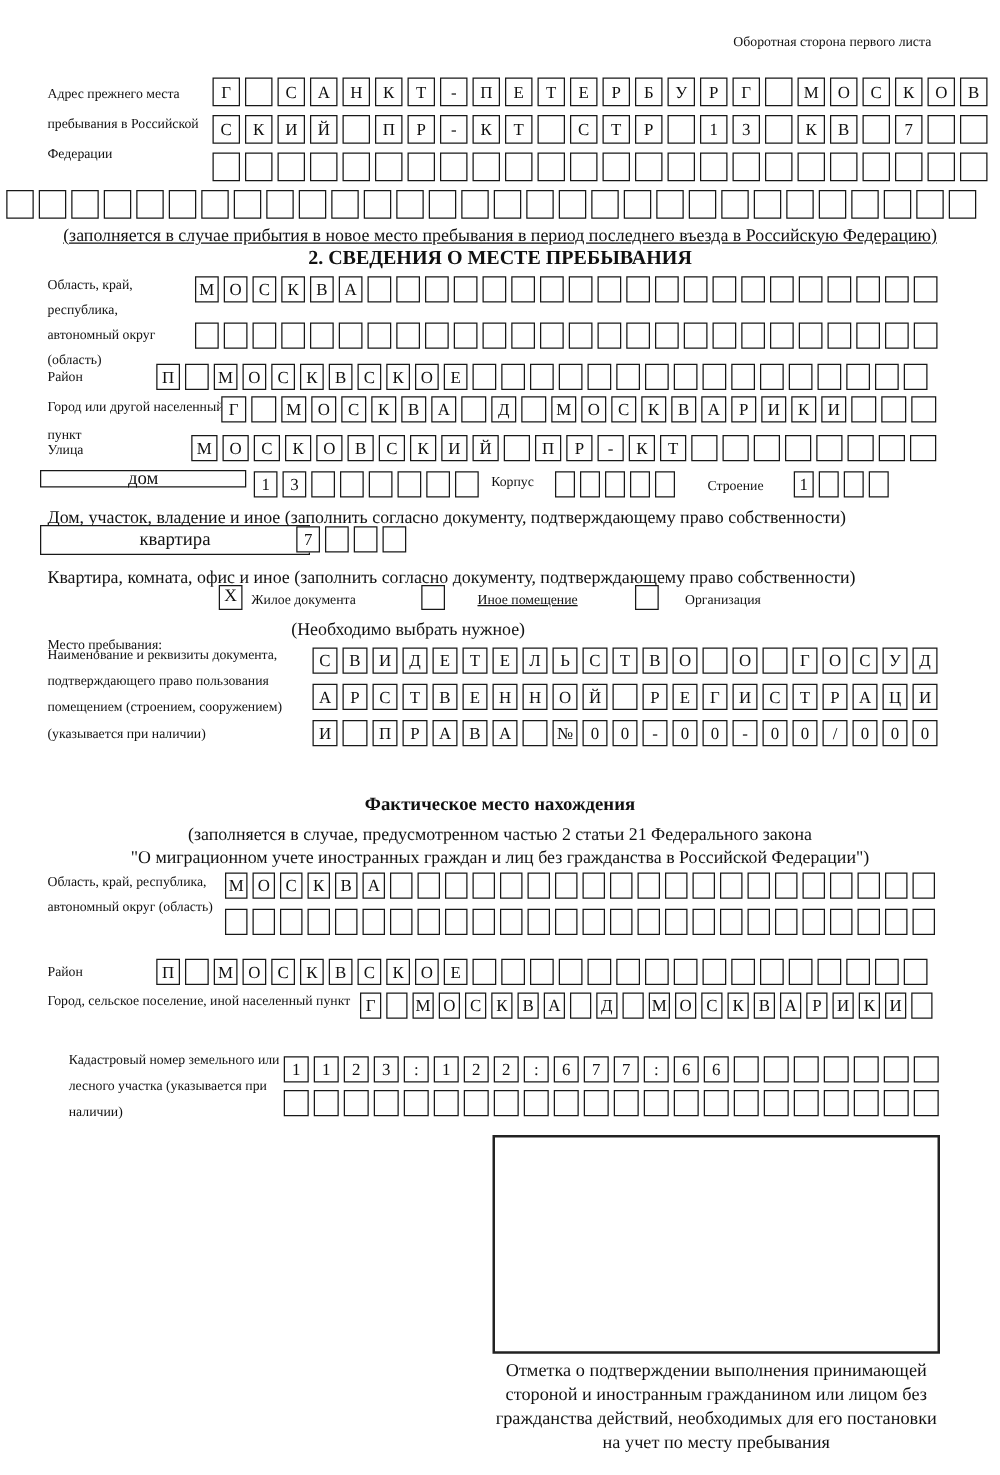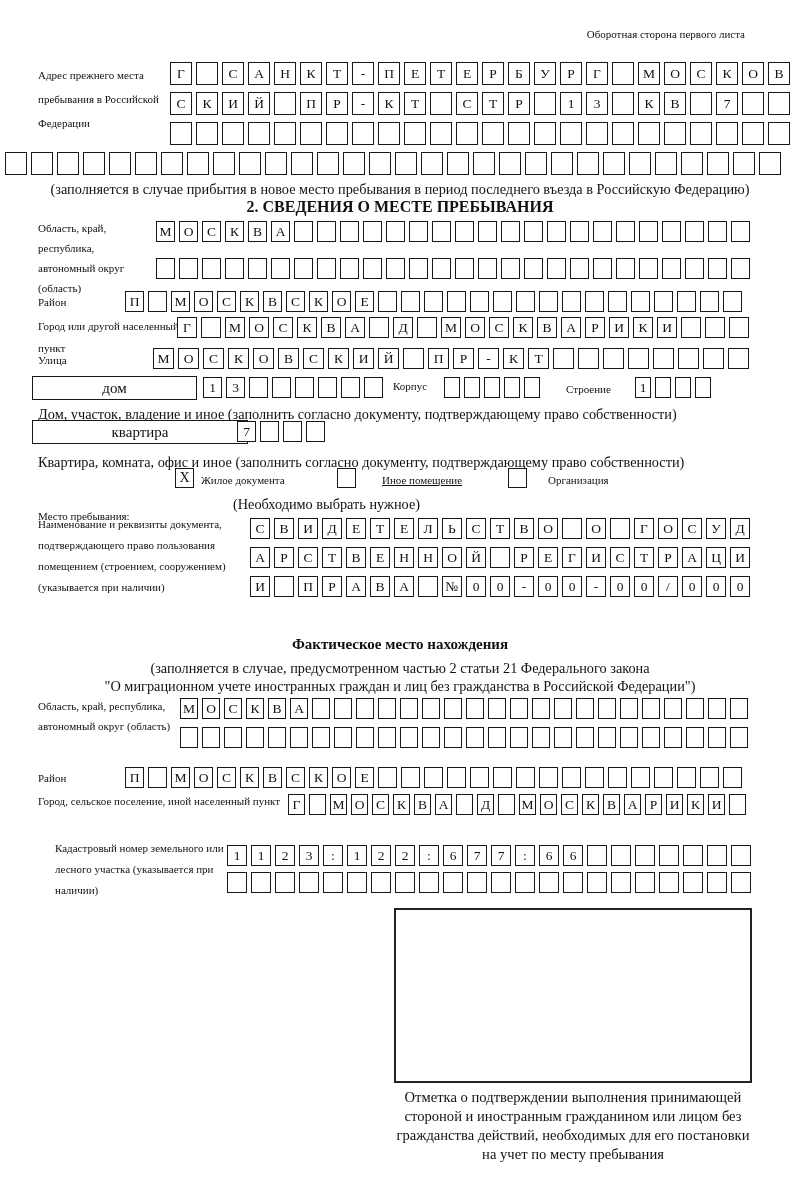--- a/index.html
+++ b/index.html
@@ -145,21 +145,21 @@
       <span class="cell"></span>
       <span class="cell"></span>
       <span class="cell"></span>
       <span class="cell"></span>
       <span class="cell"></span>
       <span class="cell"></span>
       <span class="cell"></span>
       <span class="cell"></span>
       <span class="cell"></span>
     </div>
-  <div class="lbl centered small" style="top:179px;">(заполняется в случае прибытия в новое место пребывания в период последнего въезда в Российскую Федерацию)</div>
+  <div class="lbl centered small" style="top:179px;text-decoration:underline;">(заполняется в случае прибытия в новое место пребывания в период последнего въезда в Российскую Федерацию)</div>
 
   <div class="lbl centered bold" style="top:196px;font-size:16px;">2. СВЕДЕНИЯ О МЕСТЕ ПРЕБЫВАНИЯ</div>
 
   <div class="lbl" style="left:38px;top:218px;width:114px;line-height:20px;">Область, край, республика, автономный округ (область)</div>
   <div class="boxrow" style="left:156px;top:221px;--cw:19px;--ch:21px;">
       <span class="cell">М</span>
       <span class="cell">О</span>
       <span class="cell">С</span>
       <span class="cell">К</span>
       <span class="cell">В</span>
@@ -294,21 +294,21 @@
       <span class="cell"></span>
       <span class="cell"></span>
       <span class="cell"></span>
       <span class="cell"></span>
       <span class="cell"></span>
       <span class="cell"></span>
       <span class="cell"></span>
       <span class="cell"></span>
     </div>
 
-  <div class="widebox" style="left:32px;top:376px;width:165px;height:24px;">дом</div>
+  <div class="widebox" style="left:32px;top:376px;width:165px;height:14px;">дом</div>
   <div class="boxrow" style="left:203px;top:377px;--cw:19px;--ch:21px;">
       <span class="cell">1</span>
       <span class="cell">3</span>
       <span class="cell"></span>
       <span class="cell"></span>
       <span class="cell"></span>
       <span class="cell"></span>
       <span class="cell"></span>
       <span class="cell"></span>
     </div>

